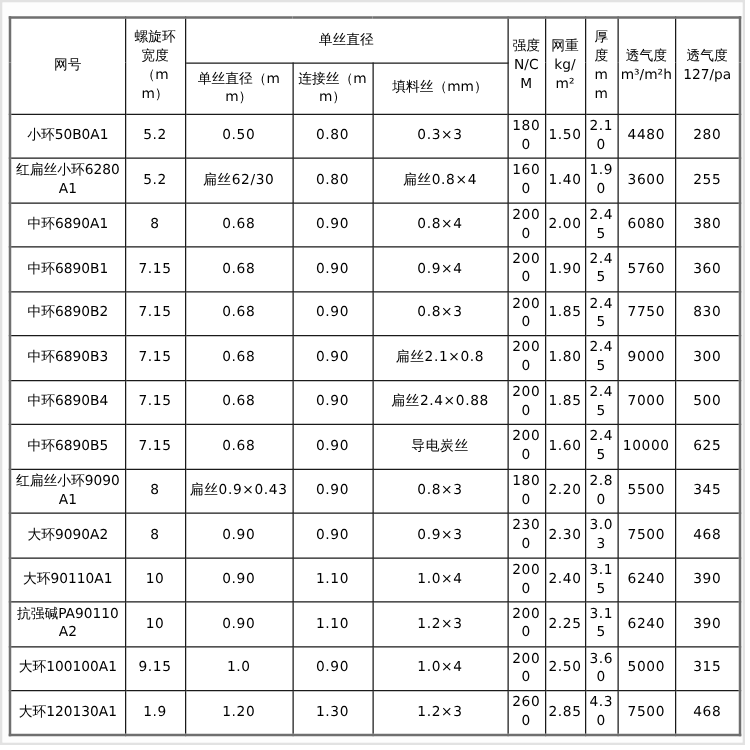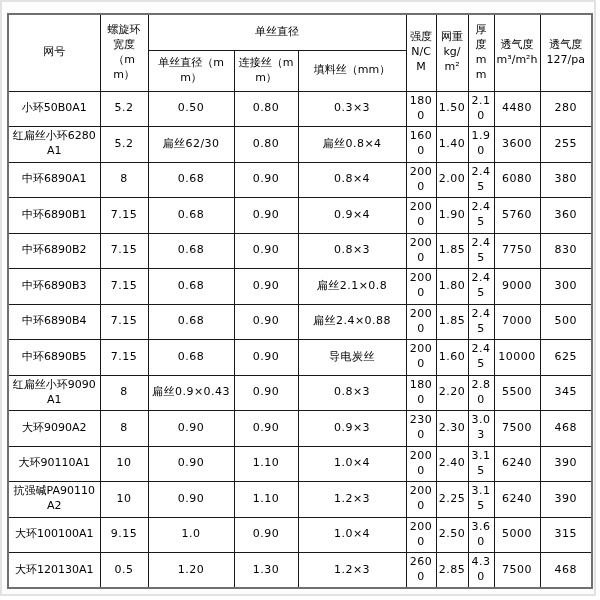--- a/index.html
+++ b/index.html
@@ -263,21 +263,21 @@
             <td class="num">0.90</td>
             <td class="num">1.0×4</td>
             <td class="num">2000</td>
             <td class="num">2.50</td>
             <td class="num">3.60</td>
             <td class="num">5000</td>
             <td class="num">315</td>
           </tr>
           <tr>
             <td>大环120130A1</td>
-            <td class="num">0.5</td>
+            <td class="num">1.9</td>
             <td class="num">1.20</td>
             <td class="num">1.30</td>
             <td class="num">1.2×3</td>
             <td class="num">2600</td>
             <td class="num">2.85</td>
             <td class="num">4.30</td>
             <td class="num">7500</td>
             <td class="num">468</td>
           </tr>
         </tbody>

